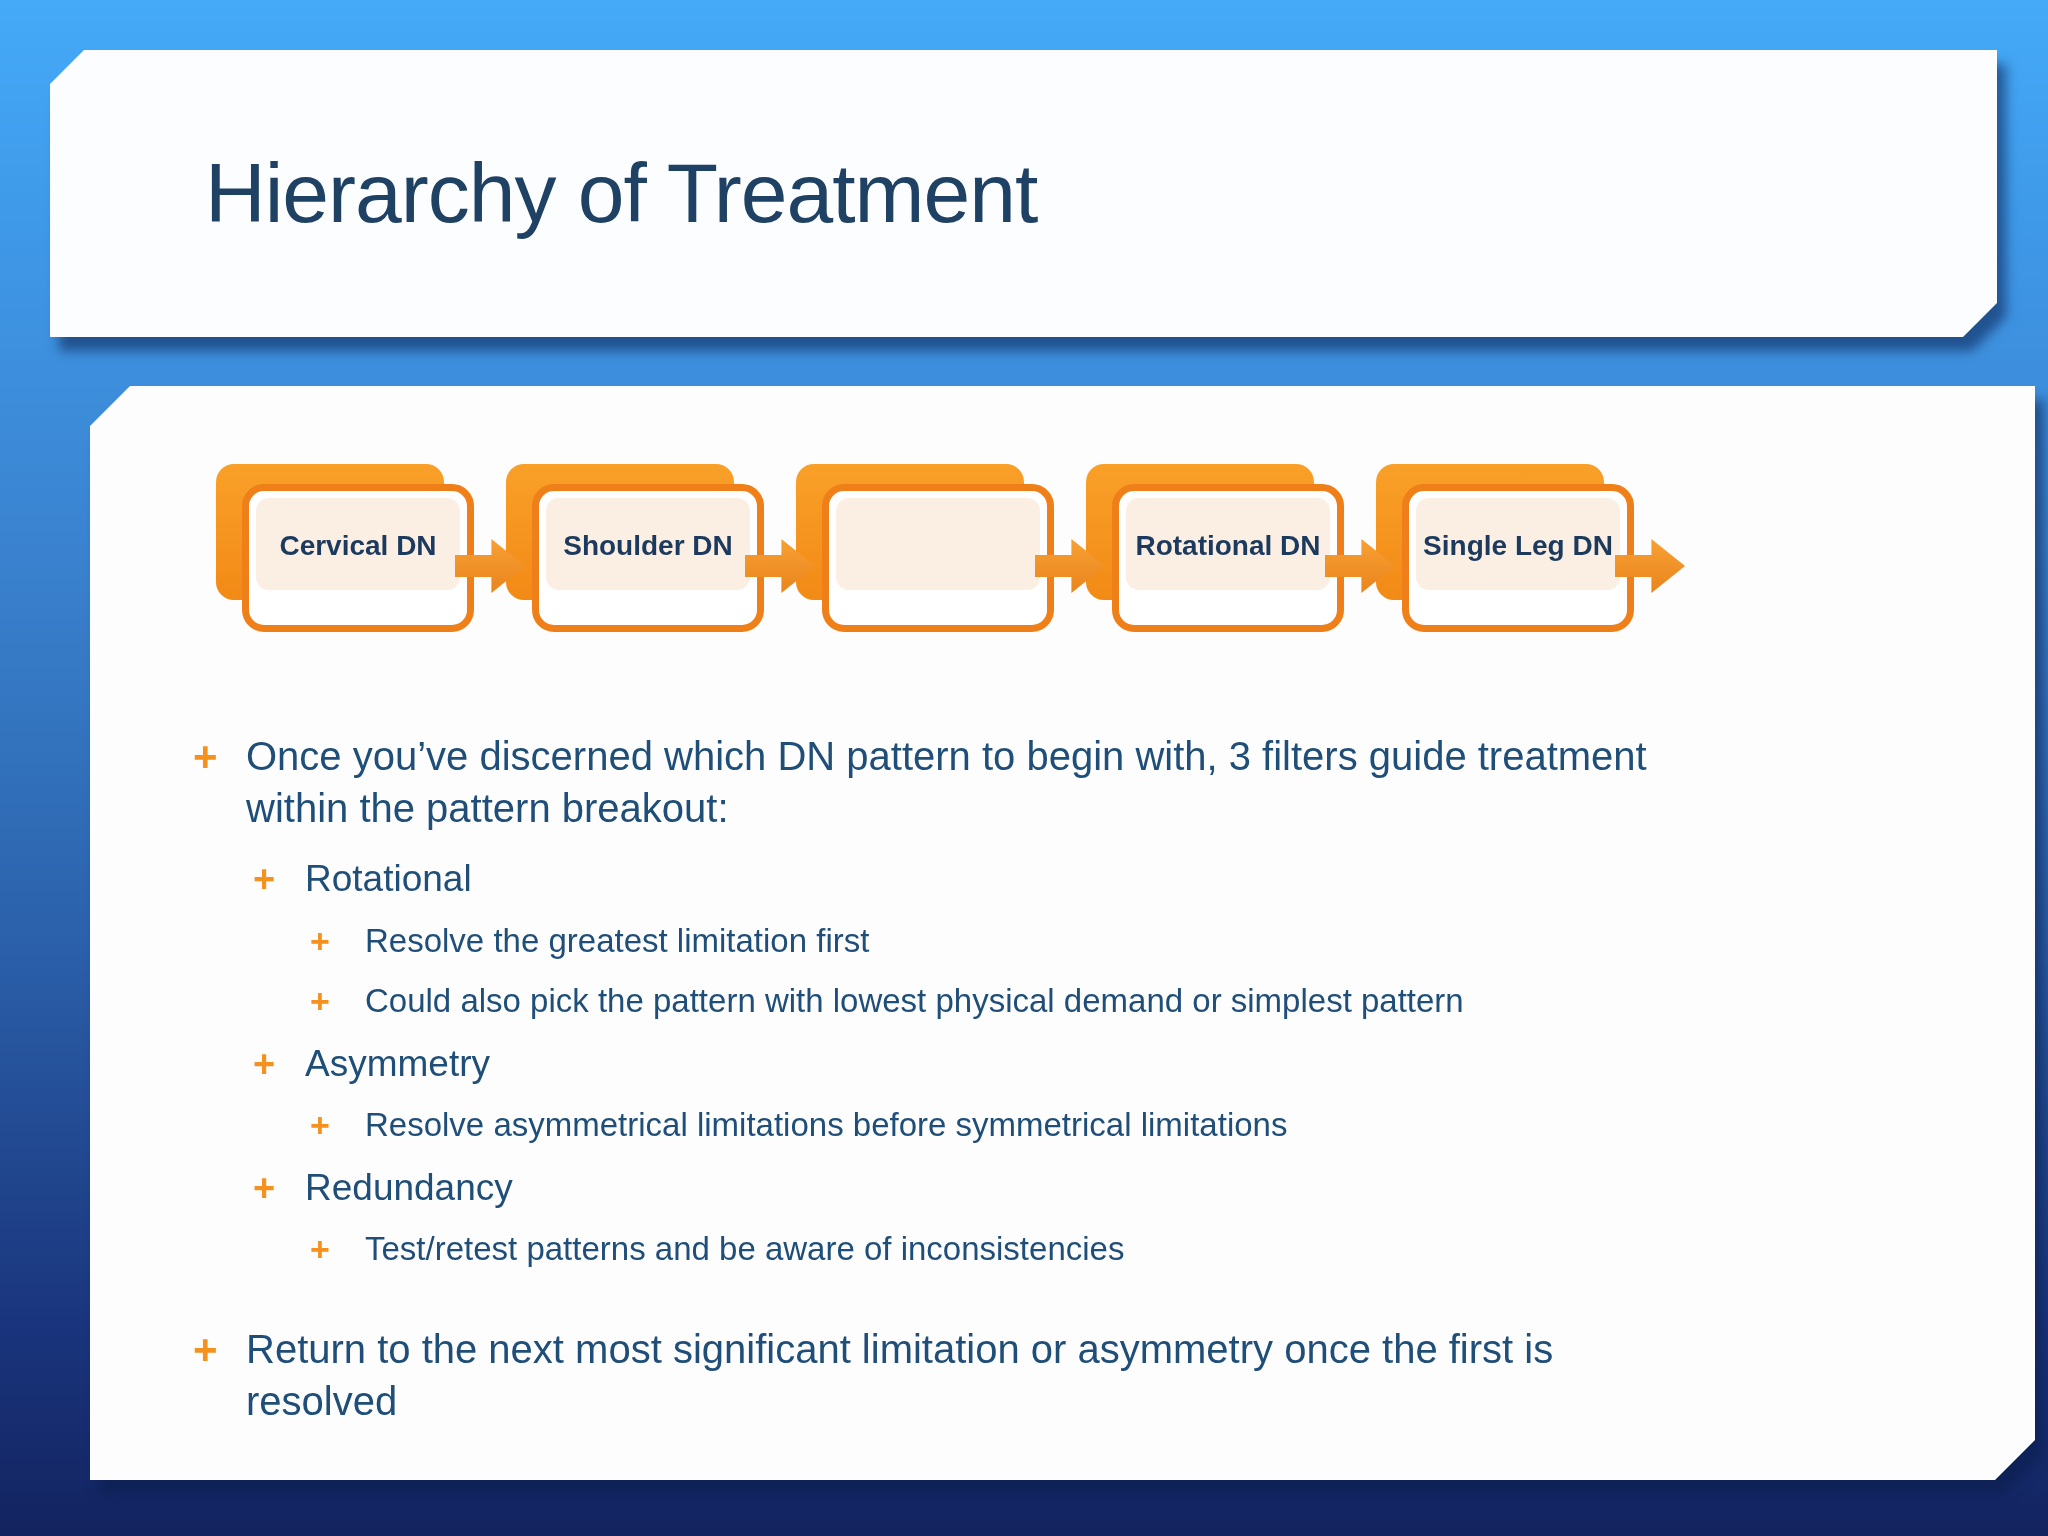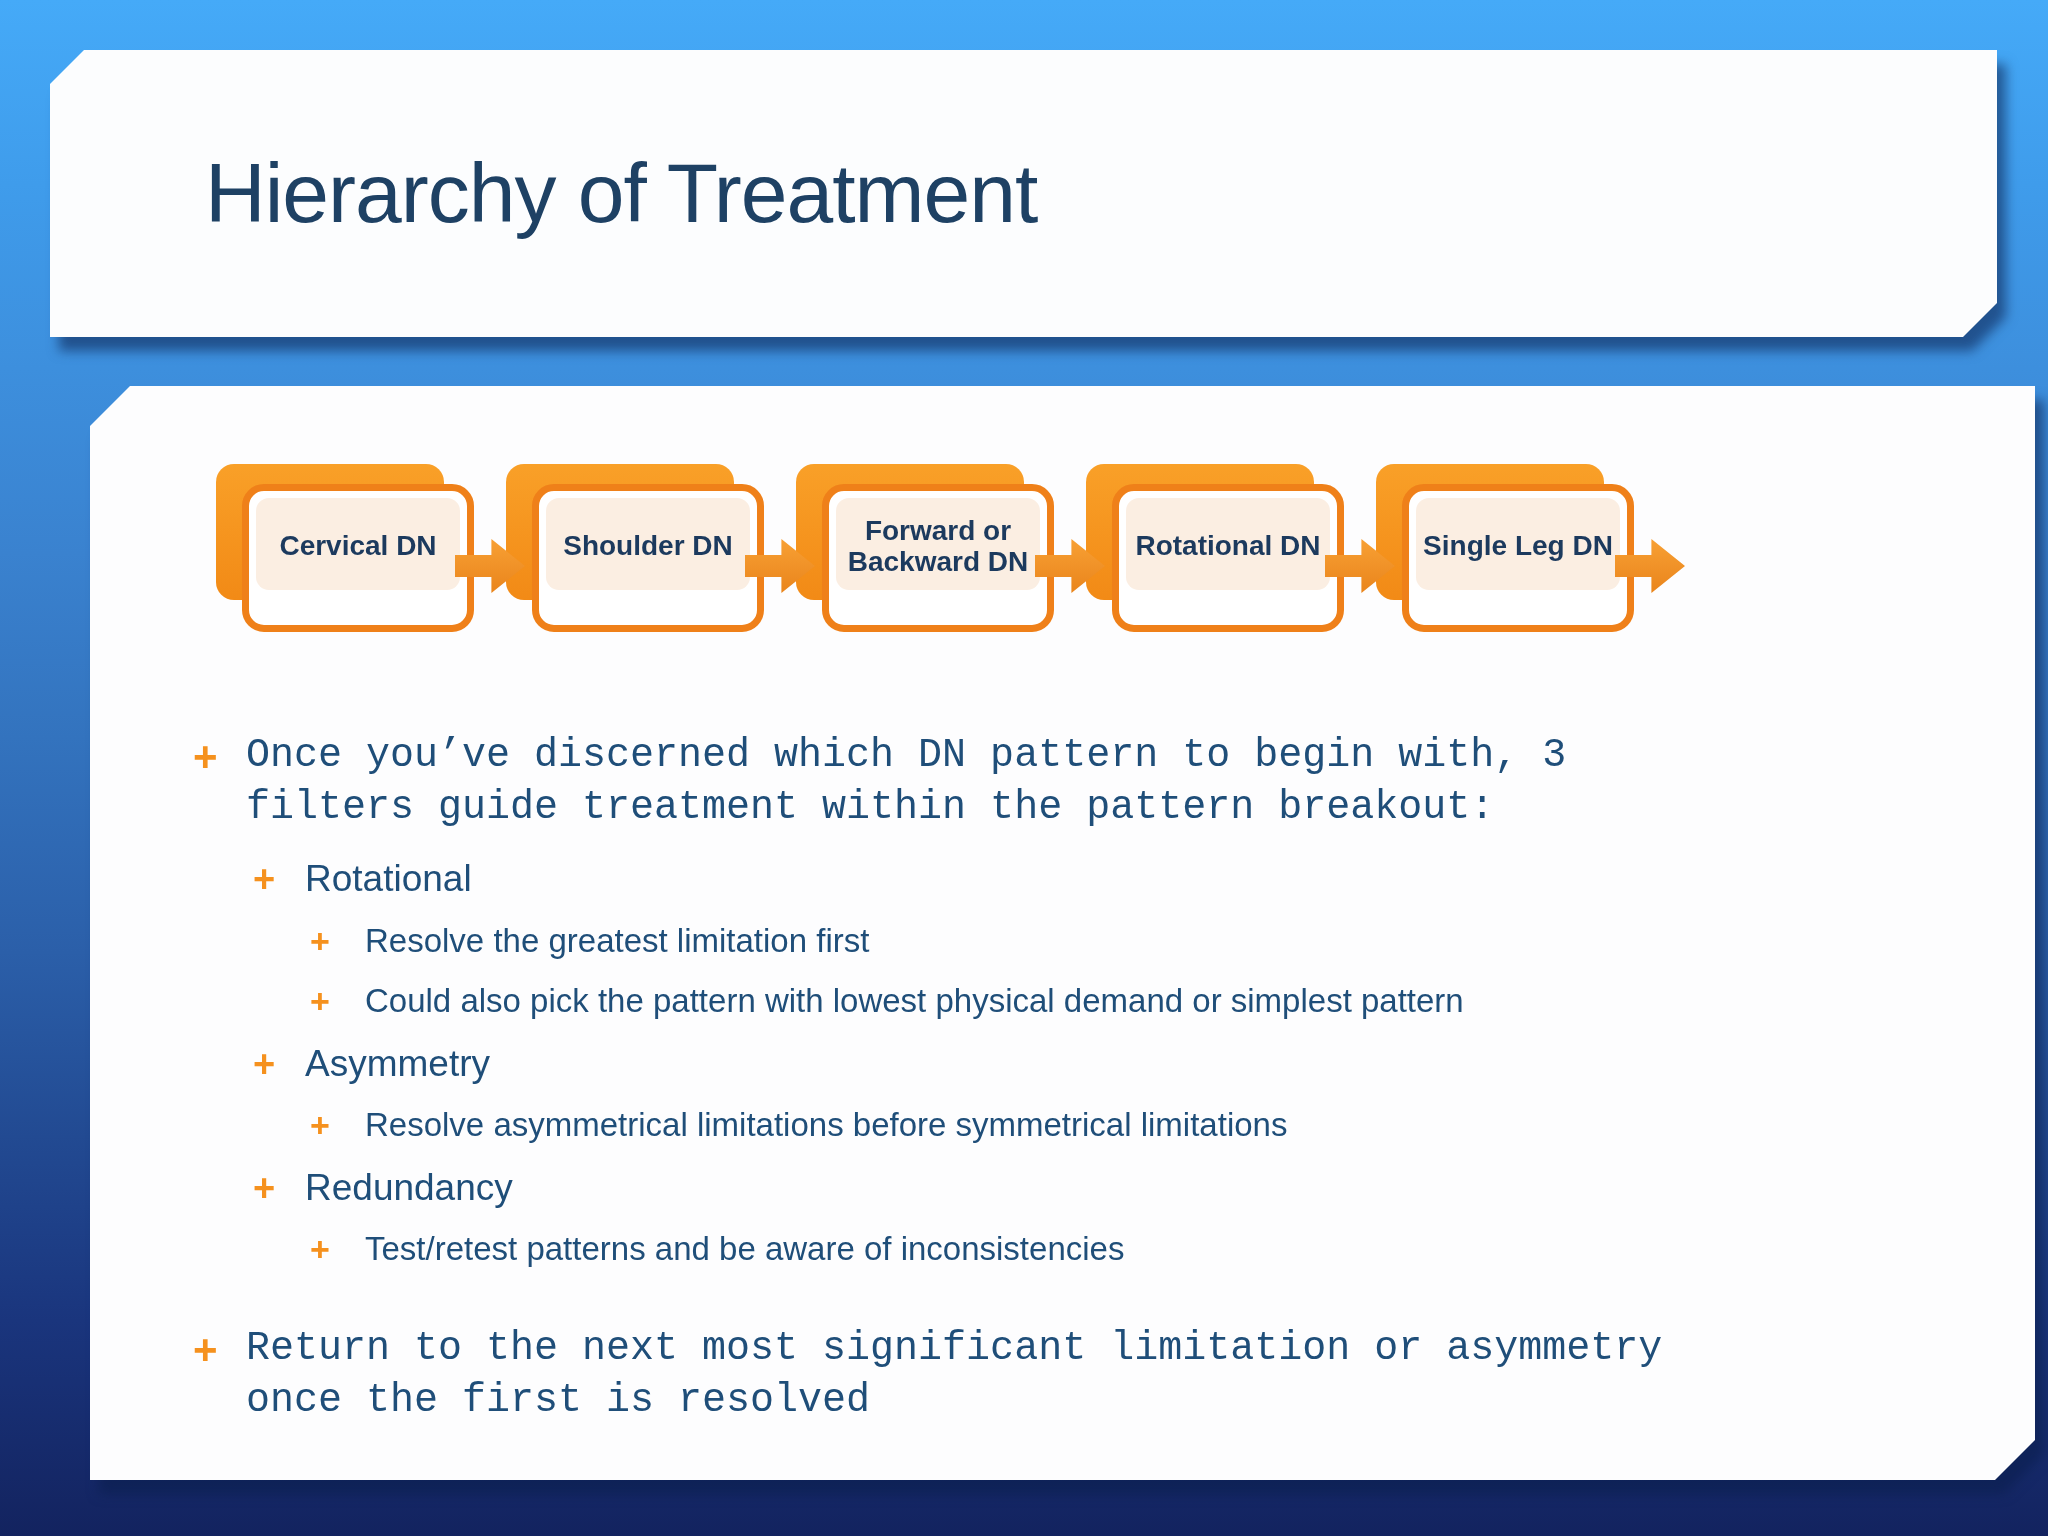--- a/index.html
+++ b/index.html
@@ -64,21 +64,21 @@
     background:linear-gradient(180deg,#f9a336,#e8821a);
     clip-path:polygon(0 33%,52% 33%,52% 8%,100% 50%,52% 92%,52% 67%,0 67%);
     filter:drop-shadow(3px 5px 3px rgba(90,60,10,0.35));
   }
   
   .bullets{margin:96px 60px 0 103px;list-style:none;padding:0;color:#1f4e79;}
   .bullets li{display:flex;align-items:flex-start;}
   .marker{flex:none;color:#f5911e;font-weight:700;line-height:inherit;}
   .lv1{font-size:40px;line-height:1.3;margin-bottom:22px;}
   .lv1 .marker{width:53px;font-size:42px;}
-  .lv1 .btext{max-width:1430px;font-family:Liberation Mono, monospace;}
+  .lv1 .btext{max-width:1430px;}
   .lv2{font-size:37px;line-height:1.25;margin-left:60px;margin-bottom:16px;}
   .lv2 .marker{width:52px;font-size:38px;}
   .lv3{font-size:33px;line-height:1.25;margin-left:117px;margin-bottom:18px;}
   .lv3 .marker{width:55px;font-size:34px;}
   .spaced{margin-top:52px;}
 </style>
 </head>
 <body>
 
 <div class="slide">
@@ -111,21 +111,20 @@
             <div class="step-label">Shoulder DN</div>
           </div>
         </div>
 
         <div class="flow-arrow"></div>
 
         <div class="flow-step">
           <div class="step-back"></div>
           <div class="step-front">
             <div class="step-inner"></div>
-            <div class="step-label">Forward or Backward DN</div>
           </div>
         </div>
 
         <div class="flow-arrow"></div>
 
         <div class="flow-step">
           <div class="step-back"></div>
           <div class="step-front">
             <div class="step-inner"></div>
             <div class="step-label">Rotational DN</div>

